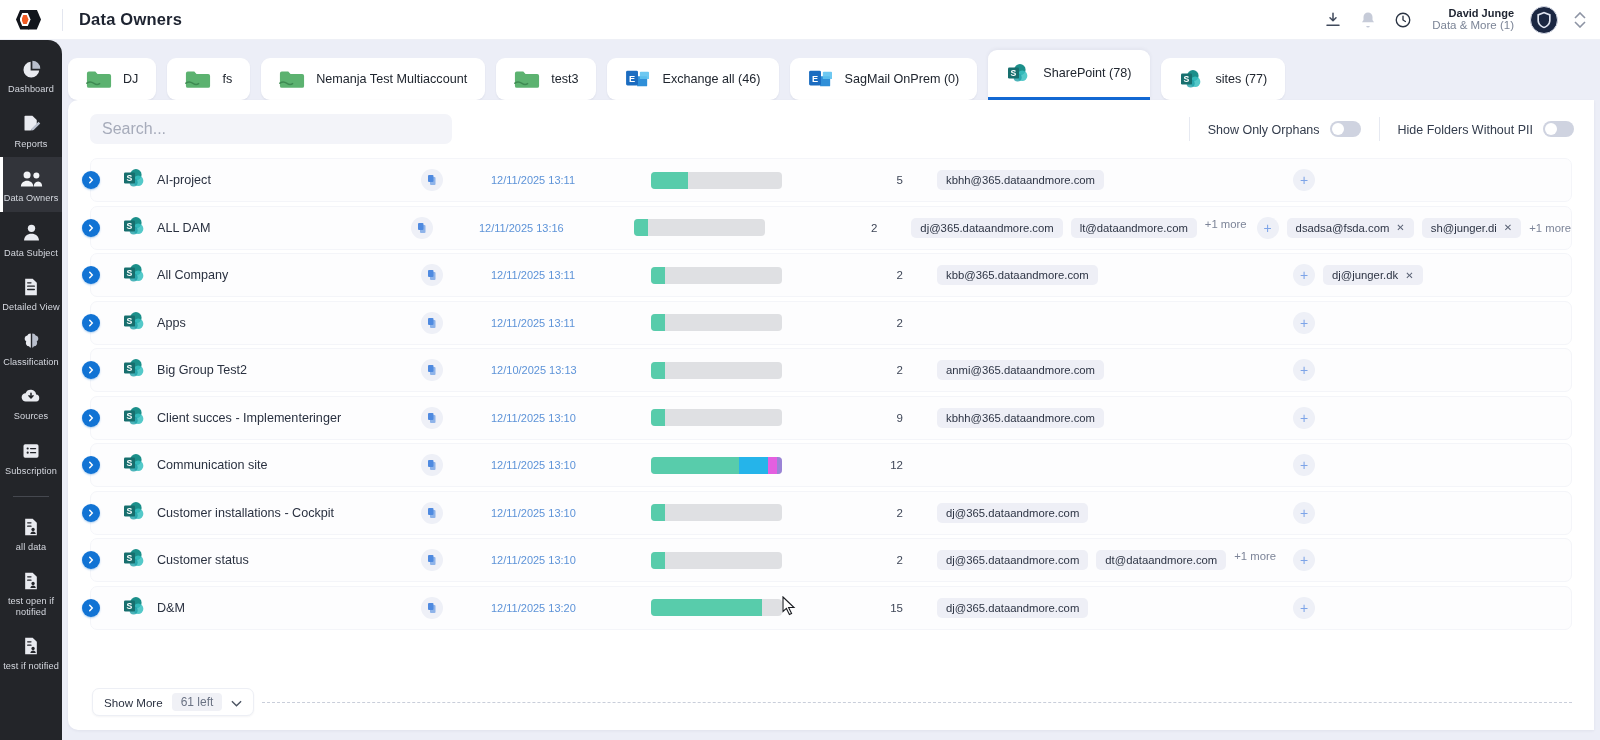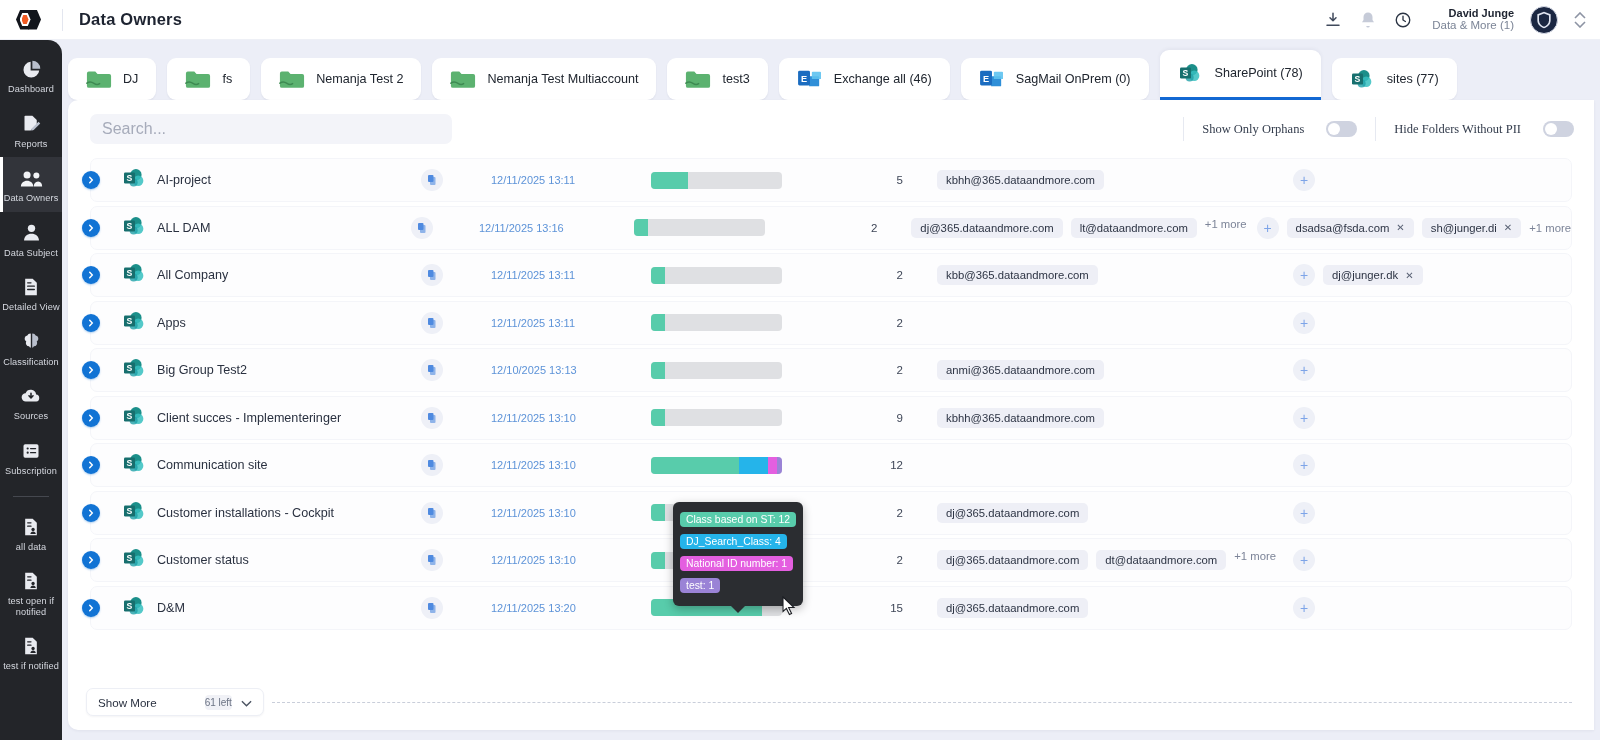--- a/index.html
+++ b/index.html
@@ -92,21 +92,21 @@
   .search::placeholder { color: #a6abba; }
   .filter-right { margin-left: auto; display: flex; align-items: center; gap: 0; }
   .srcid { display: flex; align-items: center; gap: 8px; }
   .srcid-lbl { font-size: 8.6px; letter-spacing: .4px; color: #8d94a6; text-transform: uppercase; }
   .srcid-val { font-size: 12.5px; color: #1d2330; font-weight: bold; }
   .copybtn {
     width: 22px; height: 22px; border-radius: 50%; background: #eef0f7;
     display: flex; align-items: center; justify-content: center; cursor: pointer;
   }
   .vsep { width: 1px; height: 24px; background: #e6e9f1; margin: 0 18px; }
-  .togglegrp { display: flex; align-items: center; gap: 22px; font-family: Liberation Serif, serif; }
+  .togglegrp { display: flex; align-items: flex-end; gap: 10px; }
   .tg-lbl { font-size: 12.5px; color: #333c4c; }
   .switch { width: 31px; height: 16px; border-radius: 9px; background: #cfd3e0; position: relative; cursor: pointer; }
   .switch .knob { position: absolute; top: 2px; left: 2px; width: 12px; height: 12px; border-radius: 50%; background: #fff; }
 
   .thead { display: flex; align-items: center; height: 26px; padding: 0 22px; }
   .th { font-size: 8.8px; letter-spacing: .5px; color: #9aa0b2; text-transform: uppercase; }
 
   .rows { position: relative; height: 500px; padding: 0 22px; }
   .row {
     position: relative; display: flex; align-items: center; height: 44px;
@@ -148,27 +148,27 @@
   .tooltip::after {
     content: ""; position: absolute; left: 50%; bottom: -7px; transform: translateX(-50%);
     border-left: 8px solid transparent; border-right: 8px solid transparent; border-top: 8px solid #2b2d31;
   }
   .tt-badge {
     display: inline-block; border-radius: 4px; padding: 2px 6px; margin-bottom: 4px;
     font-size: 10.4px; color: #ffffff; white-space: nowrap;
   }
   .cursor { position: absolute; left: 714px; top: 496px; z-index: 26; }
 
-  .footer { position: absolute; bottom: 14px; left: 18px; right: 22px; display: flex; align-items: center; }
+  .footer { position: absolute; bottom: 14px; left: 24px; right: 22px; display: flex; align-items: center; }
   .showmore {
     background: #ffffff; border: 1px solid #edeff5; border-radius: 7px; height: 28px;
     display: flex; align-items: center; gap: 9px; padding: 0 11px; cursor: pointer;
     box-shadow: 0 1px 2px rgba(30,40,70,.05); font-size: 11.6px; color: #2a3140;
   }
-  .smcount { background: #f0f1f6; border-radius: 4px; padding: 2px 0; font-size: 10px; color: #6b7384; margin-left: 39px; }
+  .smcount { background: #f0f1f6; border-radius: 4px; padding: 2px 9px; font-size: 12px; color: #6b7384; }
   .dotline { flex: 1; border-top: 1px dashed #c9ceda; margin-left: 8px; }
   .vdash { position: absolute; left: 14px; top: 0; bottom: 36px; border-left: 1px dashed #c9ceda; }
 </style>
 </head>
 <body>
 
 <div class="app">
 
   <div class="topbar">
     <div class="logo-wrap">
@@ -348,29 +348,20 @@
           <span>DJ</span>
         </div>
         <div class="tab">
           <span class="tab-ico">
             <svg viewBox="0 0 28 22" width="26" height="21">
               <path d="M1 4.5A2 2 0 013 2.5h7l2.4 2.6H25a2 2 0 012 2V18a2 2 0 01-2 2H3a2 2 0 01-2-2V4.5z" fill="#5cb270"></path>
               <path d="M1 15c3-2.2 5.6-1.2 7.6.2 2.2 1.5 4.3 1.6 6.1.2" stroke="#3e8a52" stroke-width="1.6" fill="none" stroke-linecap="round"></path>
             </svg>
           </span>
           <span>fs</span>
-        </div>
-        <div class="tab">
-          <span class="tab-ico">
-            <svg viewBox="0 0 28 22" width="26" height="21">
-              <path d="M1 4.5A2 2 0 013 2.5h7l2.4 2.6H25a2 2 0 012 2V18a2 2 0 01-2 2H3a2 2 0 01-2-2V4.5z" fill="#5cb270"></path>
-              <path d="M1 15c3-2.2 5.6-1.2 7.6.2 2.2 1.5 4.3 1.6 6.1.2" stroke="#3e8a52" stroke-width="1.6" fill="none" stroke-linecap="round"></path>
-            </svg>
-          </span>
-          <span>Nemanja Test 2</span>
         </div>
         <div class="tab">
           <span class="tab-ico">
             <svg viewBox="0 0 28 22" width="26" height="21">
               <path d="M1 4.5A2 2 0 013 2.5h7l2.4 2.6H25a2 2 0 012 2V18a2 2 0 01-2 2H3a2 2 0 01-2-2V4.5z" fill="#5cb270"></path>
               <path d="M1 15c3-2.2 5.6-1.2 7.6.2 2.2 1.5 4.3 1.6 6.1.2" stroke="#3e8a52" stroke-width="1.6" fill="none" stroke-linecap="round"></path>
             </svg>
           </span>
           <span>Nemanja Test Multiaccount</span>
         </div>
@@ -866,26 +857,20 @@
               <span class="chip">
                 <span>dj@365.dataandmore.com</span>
               </span>
             </div>
             <div class="c-cust">
               <span class="addbtn">+</span>
             </div>
           </div>
         </div>
 
-      <div class="tooltip" id="tooltip">
-          <div><span class="tt-badge" style="background:#58ccab">Class based on ST: 12</span></div>
-          <div><span class="tt-badge" style="background:#25b4ea">DJ_Search_Class: 4</span></div>
-          <div><span class="tt-badge" style="background:#e45fe0">National ID number: 1</span></div>
-          <div><span class="tt-badge" style="background:#9a83d6">test: 1</span></div>
-        </div>
       <div class="cursor">
         <svg width="14" height="20" viewBox="0 0 14 20">
             <path d="M1 1l11 10.5H6.6l3 6-2.2 1-3-6.1L1 15.5V1z" fill="#fff" stroke="#1b1d22" stroke-width="1.1"></path>
           </svg>
       </div>
 
       <div class="footer">
         <div class="vdash"></div>
         <div class="showmore">
           <span>Show More</span>

